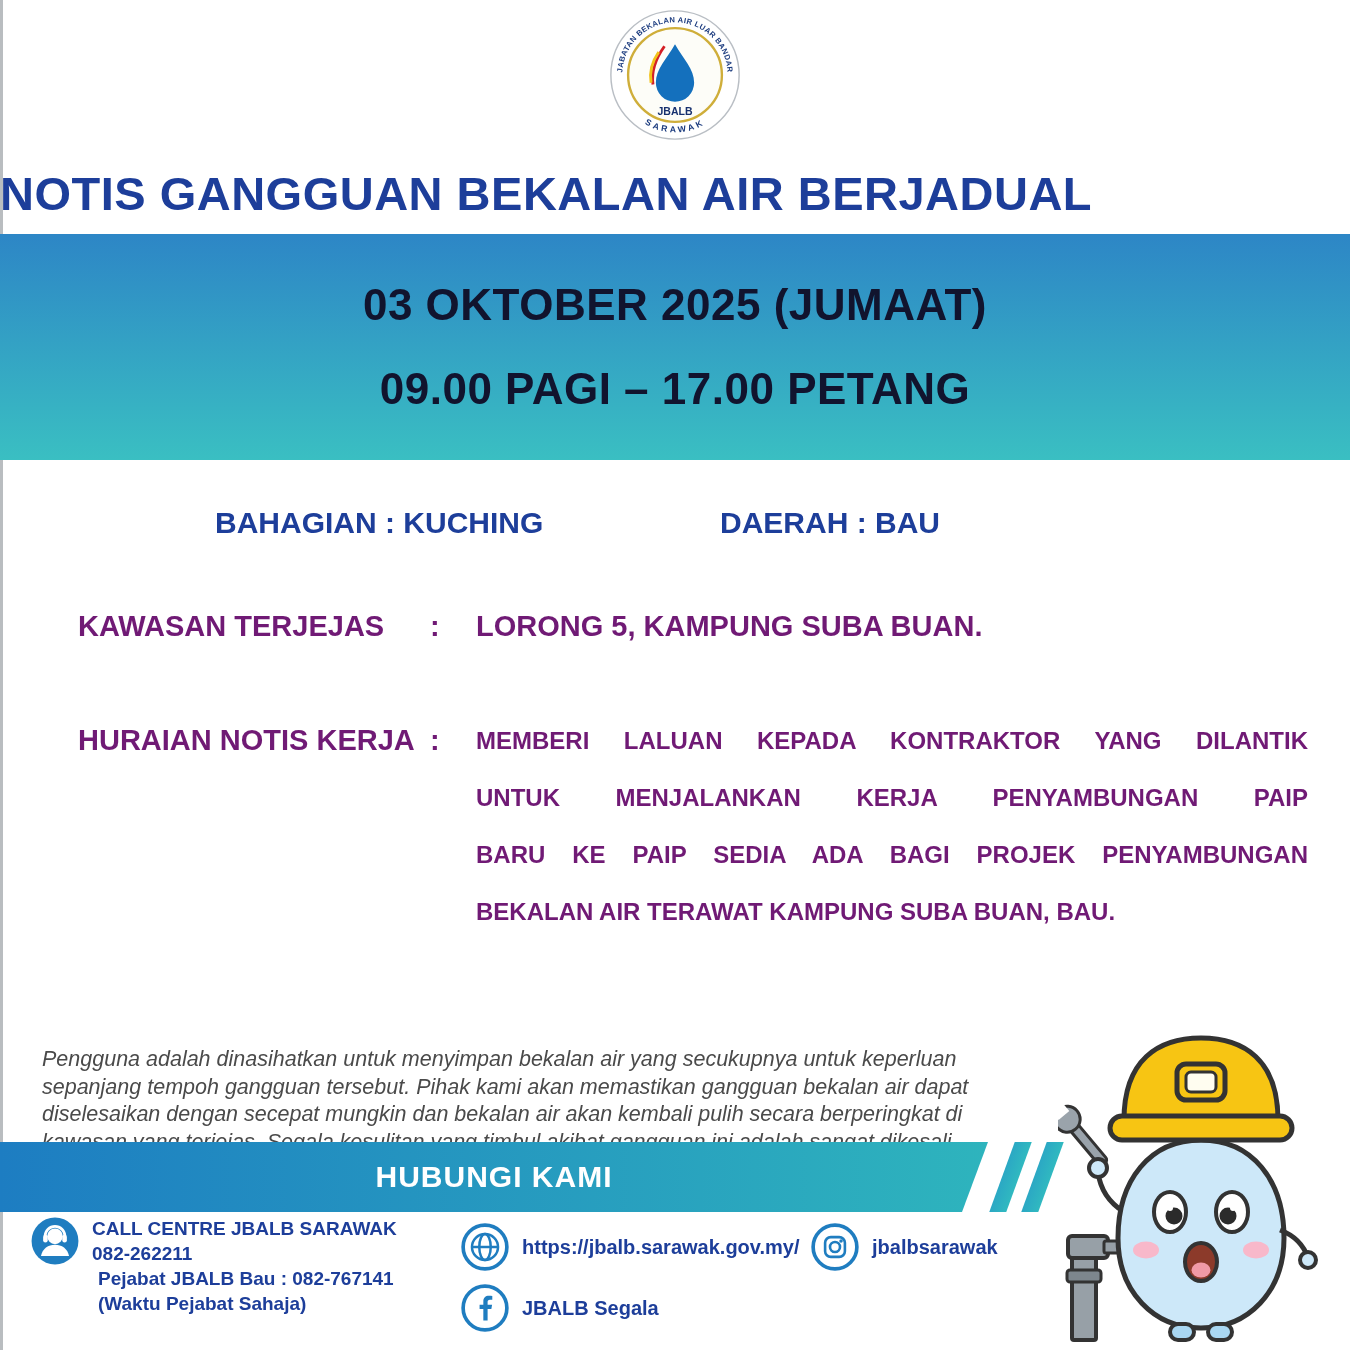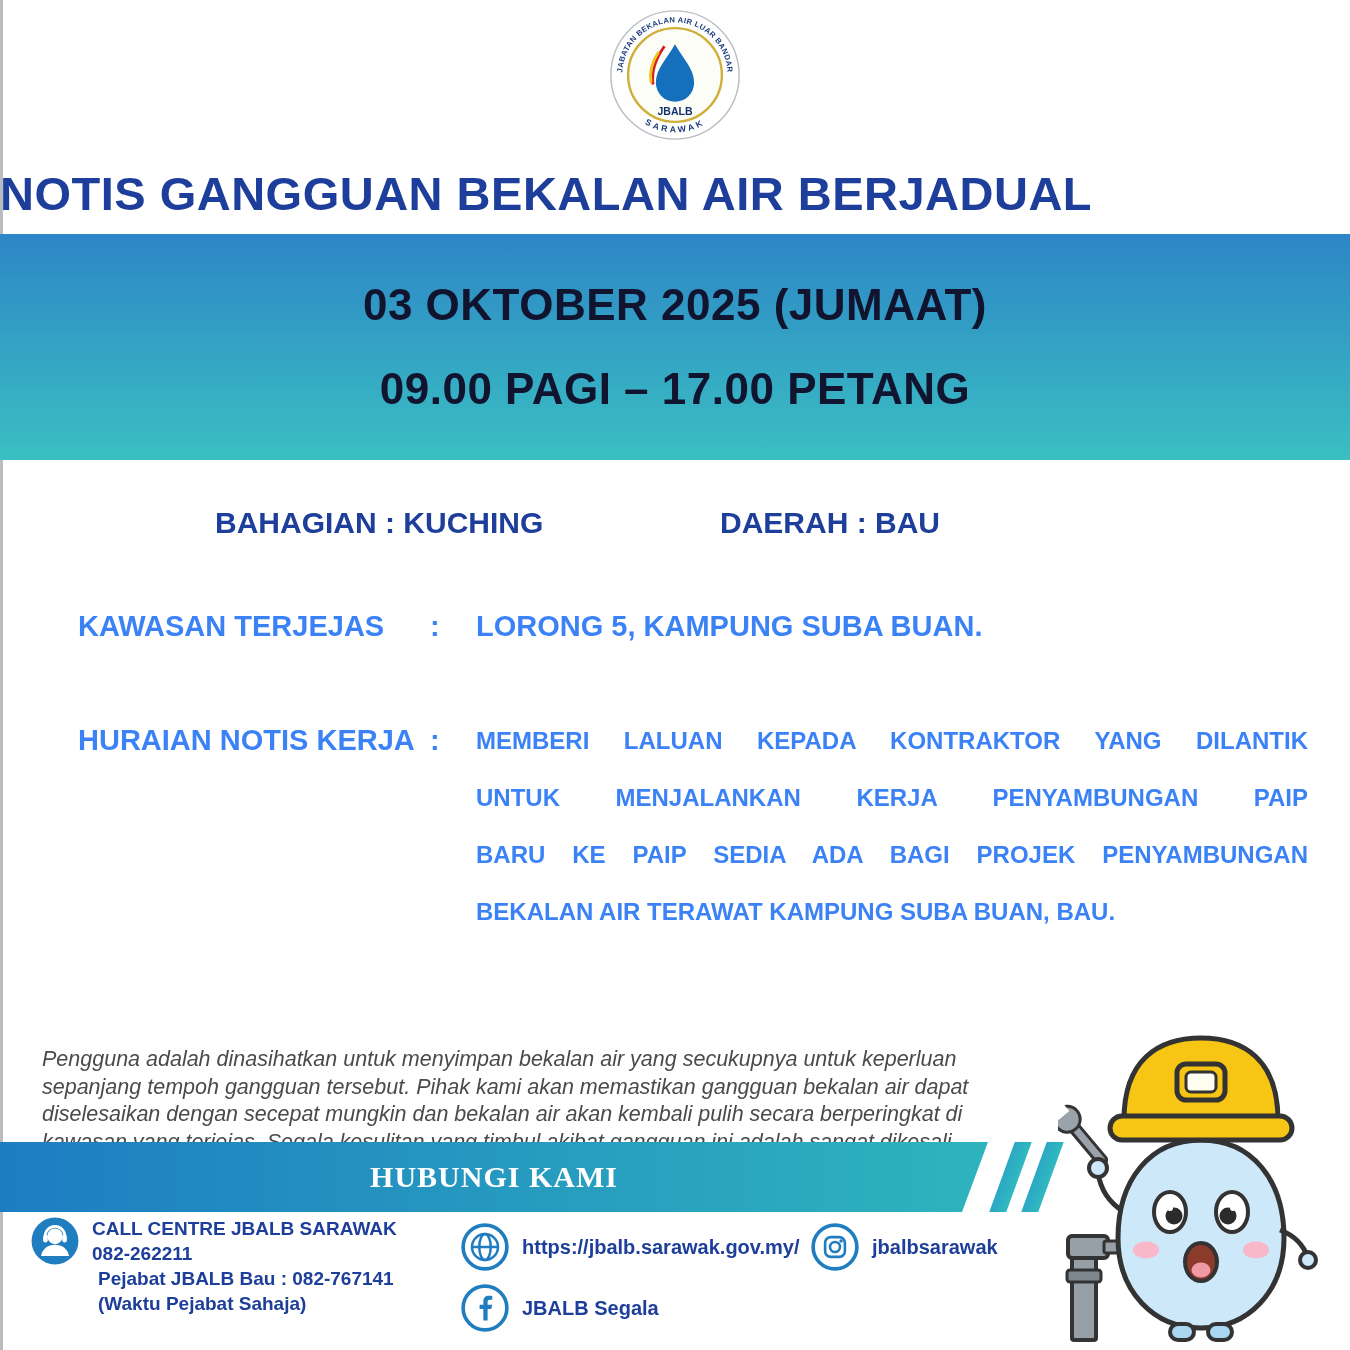--- a/index.html
+++ b/index.html
@@ -23,35 +23,35 @@
   }
   .date-line{font-size:44px;font-weight:700;color:#11142e;letter-spacing:.5px;}
 
   .region-row{position:absolute;top:506px;left:0;width:100%;height:40px;}
   .region{position:absolute;font-size:30px;font-weight:700;color:#1d3e9a;}
   .region.bahagian{left:215px;}
   .region.daerah{left:720px;}
 
   .info-row{
     position:absolute;left:78px;width:1230px;display:grid;
-    grid-template-columns:352px 46px 1fr;color:#3b82f6;font-weight:700;
+    grid-template-columns:352px 46px 1fr;color:#701a75;font-weight:700;
   }
   .kawasan-row{top:606px;font-size:29px;}
   .kawasan-row .info-label,.kawasan-row .info-colon,.kawasan-row .info-value{line-height:40px;}
   .huraian-row{top:712px;font-size:29px;}
   .huraian-row .info-label,.huraian-row .info-colon{line-height:57px;}
   .hline{font-size:24px;line-height:57px;}
   .hline.just{text-align:justify;text-align-last:justify;}
 
   .advisory{
     position:absolute;top:1034px;left:30px;width:990px;margin:12px;
     font-size:21.5px;font-style:italic;color:#4a4a4a;line-height:1.28;font-weight:400;
   }
 
-  .contact-banner{position:absolute;top:1142px;left:0;width:1060px;height:54px;font-family:Liberation Serif, serif;}
+  .contact-banner{position:absolute;top:1142px;left:0;width:1060px;height:54px;}
   .cb-body{
     position:absolute;left:0;top:0;width:988px;height:70px;
     background:linear-gradient(90deg,#1d7dc2 0%,#2eb4bd 100%);
     -webkit-clip-path:polygon(0 0,100% 0,calc(100% - 26px) 100%,0 100%);
     clip-path:polygon(0 0,100% 0,calc(100% - 26px) 100%,0 100%);
     display:flex;align-items:center;justify-content:center;
   }
   .cb-text{color:#ffffff;font-size:30px;font-weight:700;letter-spacing:1px;}
   .cb-stripe{
     position:absolute;top:0;width:17px;height:70px;transform:skewX(-20deg);

